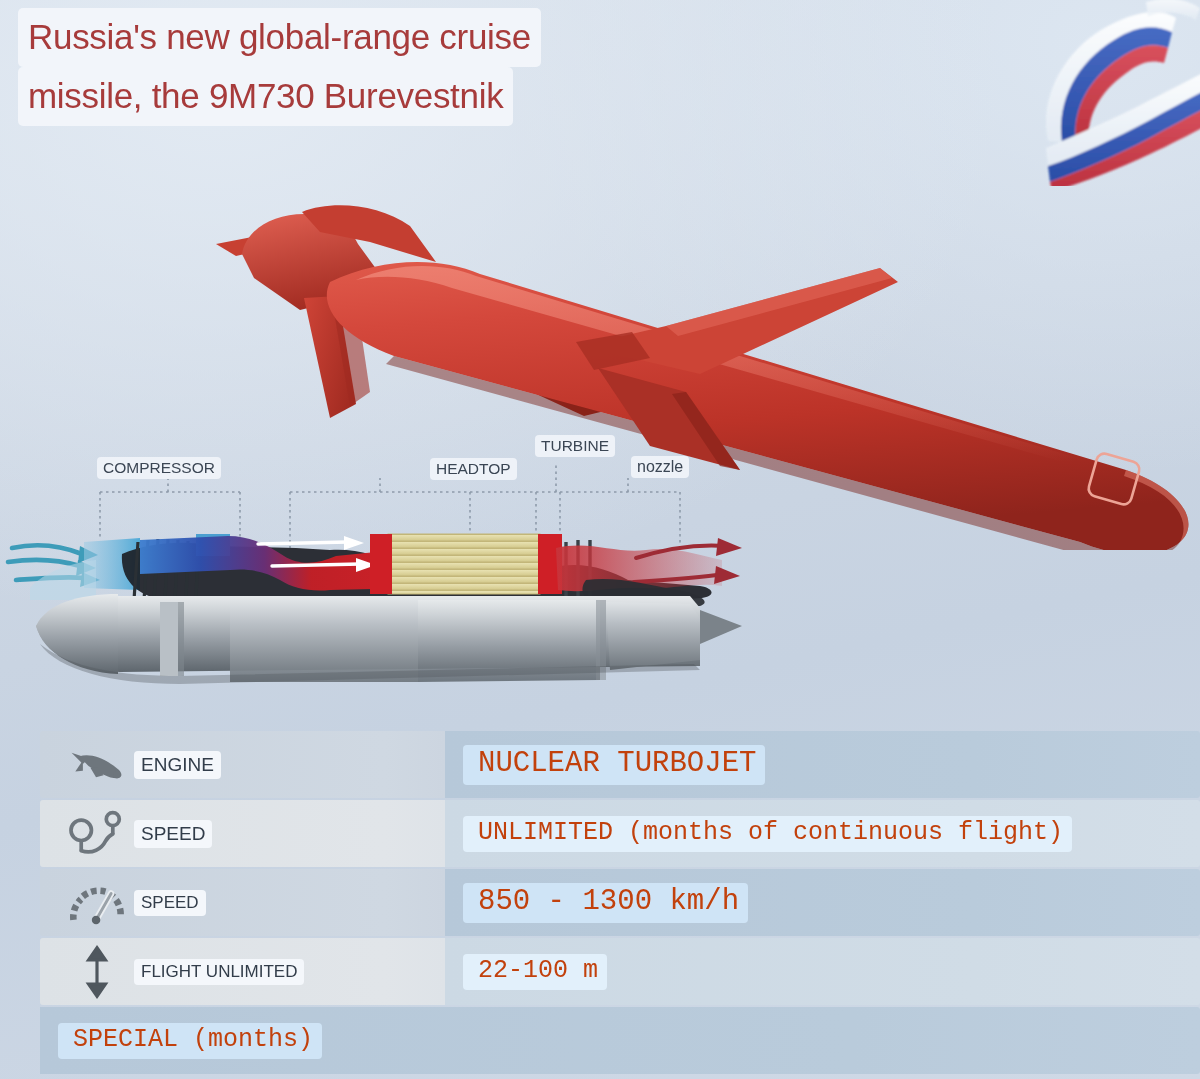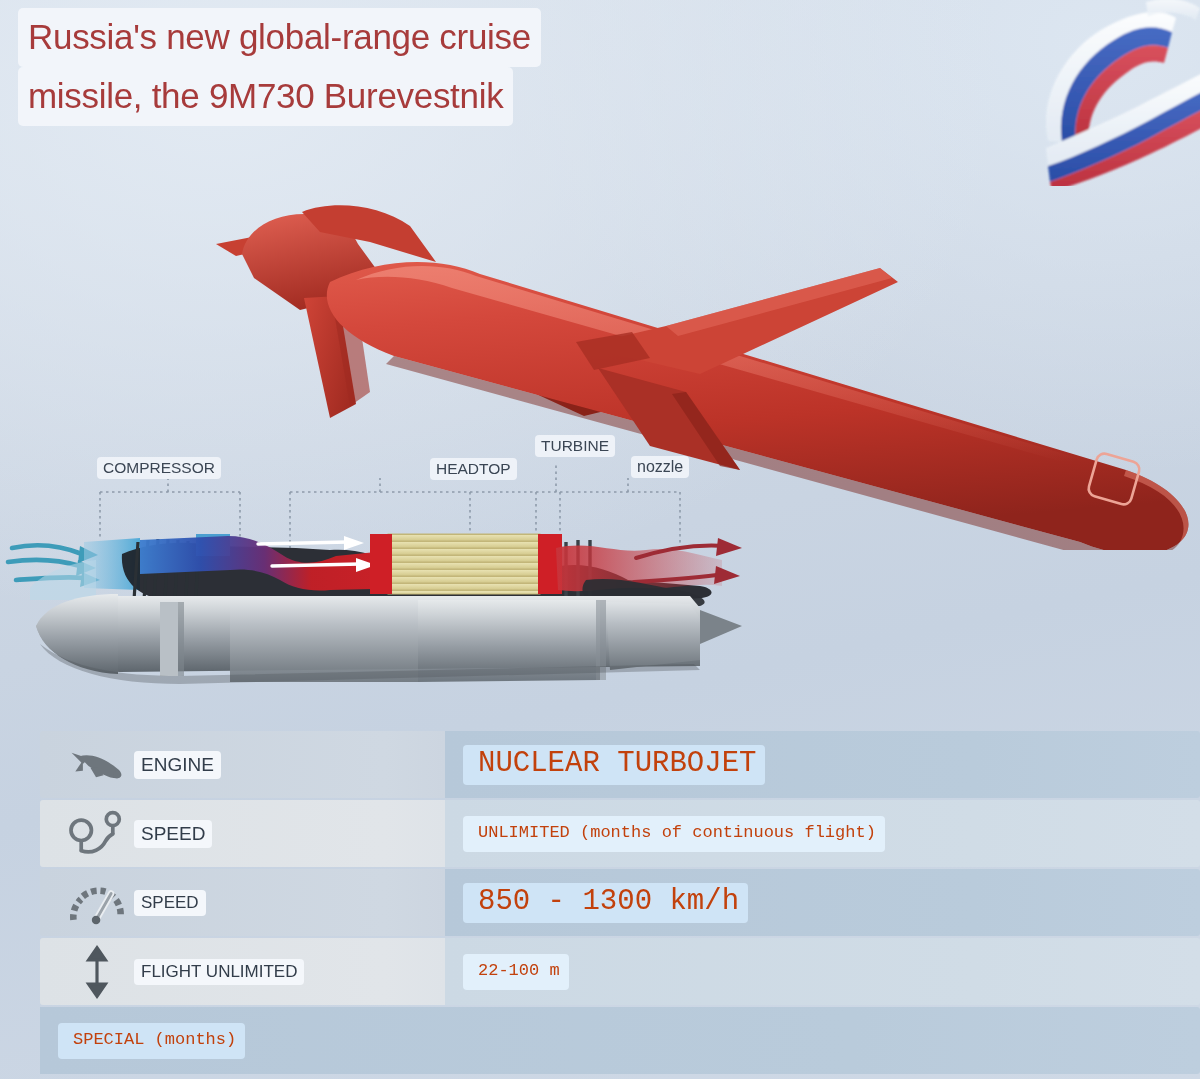--- a/index.html
+++ b/index.html
@@ -96,21 +96,21 @@
     color:#c2410c;
     border-radius:4px;
     padding:1px 9px 3px 15px;
     white-space:nowrap;
     margin-left:18px;
     font-family:Liberation Mono, monospace;
   }
   .row-value.pale{background:#e2f0fb;}
 
   .sz-lg{font-size:29px;line-height:36px;}
-  .sz-md{font-size:17px;line-height:32px;}
+  .sz-md{font-size:25px;line-height:32px;}
   .sz-sm{font-size:19px;line-height:25px;}
   .sz-xs{font-size:17px;line-height:23px;}
 </style>
 </head>
 <body>
 
 <div id="poster">
 
   <div id="title-block">
     <div class="title-line">Russia's new global-range cruise</div><br>

